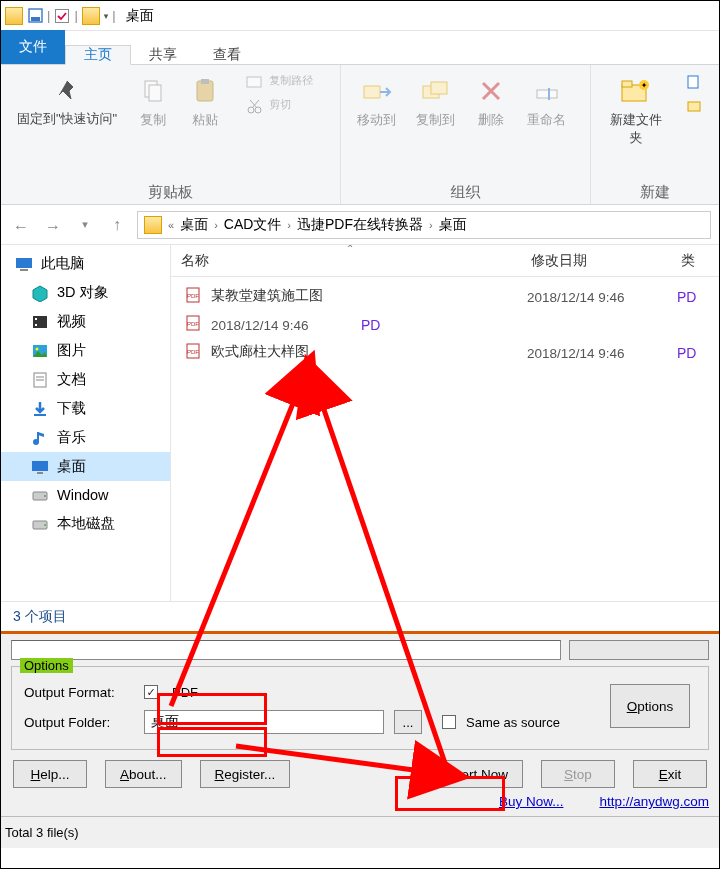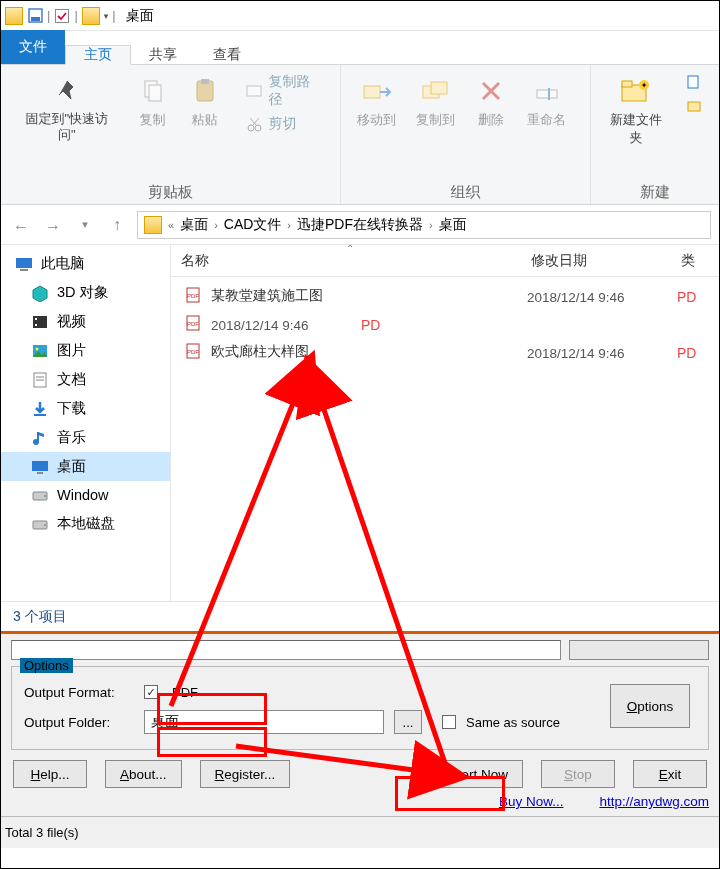--- a/index.html
+++ b/index.html
@@ -21,21 +21,21 @@
 .tab { color:#444; }
 
 
 .ribbon { height: 140px; background: #f5f6f7; border-bottom: 1px solid #d5d5d5; display: flex; }
 .ribbon-group { border-right: 1px solid #e2e2e2; padding: 6px 12px 2px; display:flex; flex-direction:column; justify-content:space-between; }
 .ribbon-group-content { display:flex; gap:12px; align-items:flex-start; flex:1; }
 .ribbon-group-label { text-align:center; color:#666; font-size:15px; margin-top:2px; }
 .rbtn { display:flex; flex-direction:column; align-items:center; gap:4px; font-size:13px; color:#444; padding:4px; min-width:40px; }
 .rbtn.disabled { opacity:0.5; }
 .rbtn .ico { width:32px; height:32px; display:flex; align-items:center; justify-content:center; }
-.rbtn-small { display:flex; align-items:center; gap:6px; font-size:14px; color:#0c4a6e; padding:2px 4px; }
+.rbtn-small { display:flex; gap:6px; font-size:11px; color:#737373; padding:2px 4px; }
 .rbtn-small .ico { width:18px; height:18px; display:flex; align-items:center; justify-content:center; }
 .rbtn-small.disabled { opacity:0.45; }
 .vstack { display:flex; flex-direction:column; gap:2px; }
 
 
 .navbar { height: 40px; display:flex; align-items:center; gap:8px; padding:0 8px; border-bottom:1px solid #e5e5e5; }
 .navbar .arrow { width:24px; height:24px; color:#888; display:flex; align-items:center; justify-content:center; font-size:16px; }
 .breadcrumb { flex:1; height:28px; border:1px solid #ccc; display:flex; align-items:center; padding:0 6px; gap:4px; overflow:hidden; }
 .breadcrumb .folder-icon { width:18px; height:18px; background: linear-gradient(#ffe9a6,#f7c342); border:1px solid #d9a400; flex-shrink:0; }
 .breadcrumb .sep { color:#666; font-size:11px; padding:0 2px; }
@@ -52,31 +52,31 @@
 .filehead { display:flex; border-bottom:1px solid #e5e5e5; height:32px; align-items:center; font-size:14px; color:#333; }
 .filehead .col { padding:0 10px; }
 .col-name { width:350px; }
 .col-date { width:150px; }
 .col-type { flex:1; }
 .sort-arrow { position:absolute; left:175px; top:-2px; font-size:10px; color:#777; }
 .filerow { display:flex; height:28px; align-items:flex-end; font-size:14px; color:#333; }
 .filerow .ico { width:18px; height:18px; margin:0 8px 0 14px; flex-shrink:0; }
 .filerow .fname { width:316px; }
 .filerow .fdate { width:150px; color:#555; font-size:13.5px; }
-.filerow .ftype { color:#ef4444; }
+.filerow .ftype { color:#6d28d9; }
 
 .statusbar1 { height:30px; display:flex; align-items:center; padding:0 12px; font-size:14px; color:#1a4a8a; border-top:1px solid #e5e5e5; }
 
 
 .app-panel { background:#f0f0f0; border-top:3px solid #d85a00; padding:6px 10px 4px; height: 185px; position:relative; }
 .app-top { display:flex; gap:8px; margin-bottom:6px; }
 .app-top .bigbox { flex:1; height:20px; background:#fff; border:1px solid #888; border-top-color:#666; }
 .app-top .smallbtn { width:140px; height:20px; background:#e8e8e8; border:1px solid #888; }
 .options-group { border:1px solid #bbb; padding:10px 12px 12px; position:relative; margin-top:4px; }
-.options-group .legend { position:absolute; top:-9px; left:8px; background:#0369a1; padding:0 4px; font-size:13px; }
+.options-group .legend { position:absolute; top:-9px; left:8px; background:#84cc16; padding:0 4px; font-size:13px; }
 .opt-row { display:flex; align-items:center; gap:10px; height:30px; }
 .opt-label { width:110px; font-size:13.5px; }
 .checkbox { width:14px; height:14px; border:1px solid #666; background:#fff; display:inline-flex; align-items:center; justify-content:center; font-size:11px; color:#222; }
 .textfield { height:24px; border:1px solid #888; background:#fff; padding:0 6px; font-size:14px; width:240px; }
 .browse-btn { width:28px; height:24px; border:1px solid #888; background:#e8e8e8; display:flex; align-items:center; justify-content:center; }
 .big-options-btn { position:absolute; right:18px; top:48%; transform:translateY(-50%); width:80px; height:44px; border:1px solid #888; background:#e8e8e8; display:flex; align-items:center; justify-content:center; font-size:13.5px; }
 .btnrow { display:flex; gap:18px; margin-top:10px; padding:0 2px; justify-content:space-between; }
 .winbtn { height:28px; border:1px solid #888; background:#e8e8e8; padding:0 14px; font-size:13.5px; display:flex; align-items:center; min-width:74px; justify-content:center; }
 .winbtn .ul { text-decoration:underline; }
 .winbtn.disabled { color:#999; }

